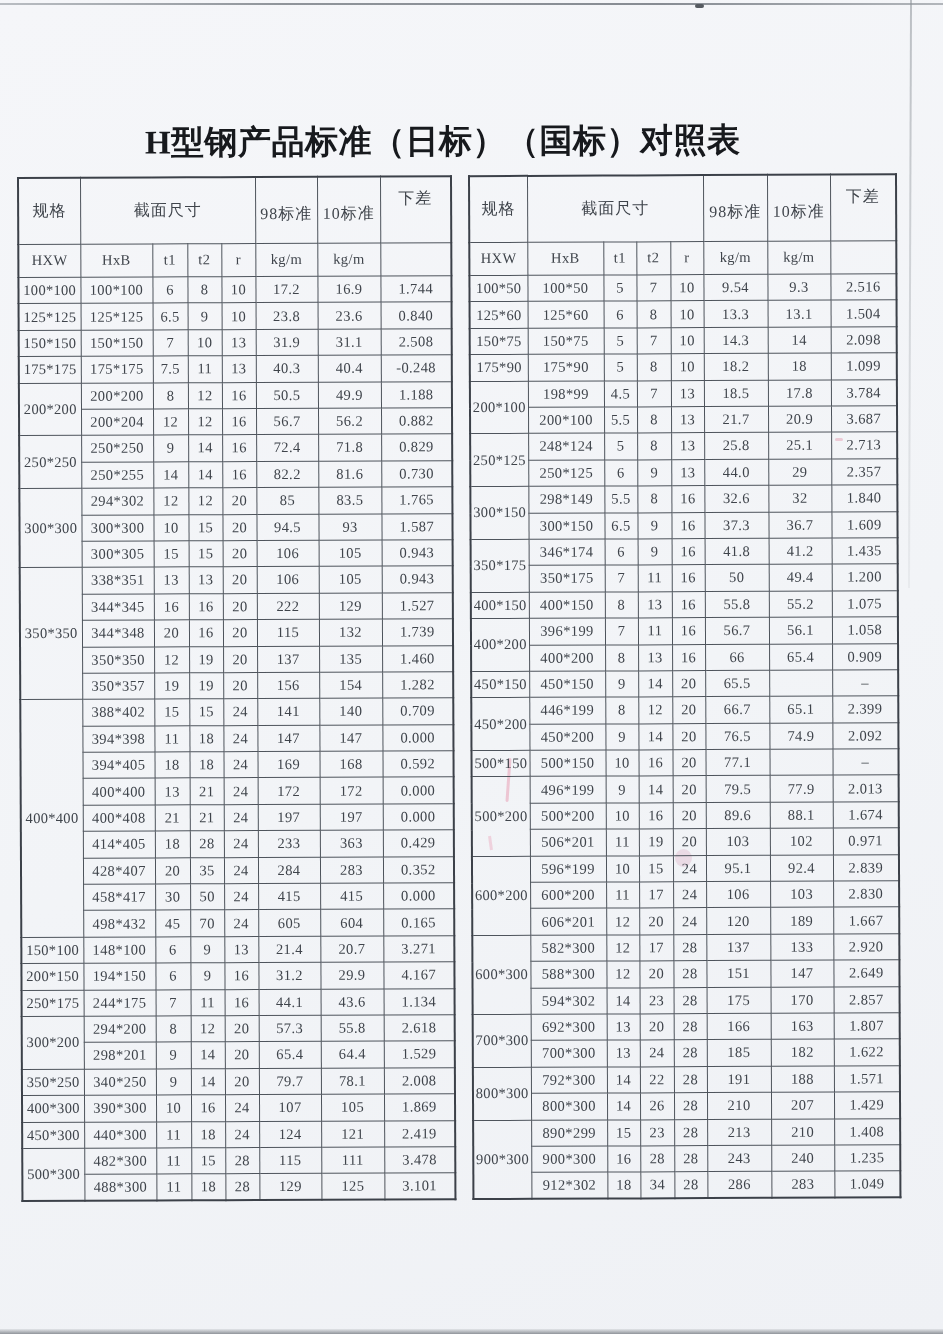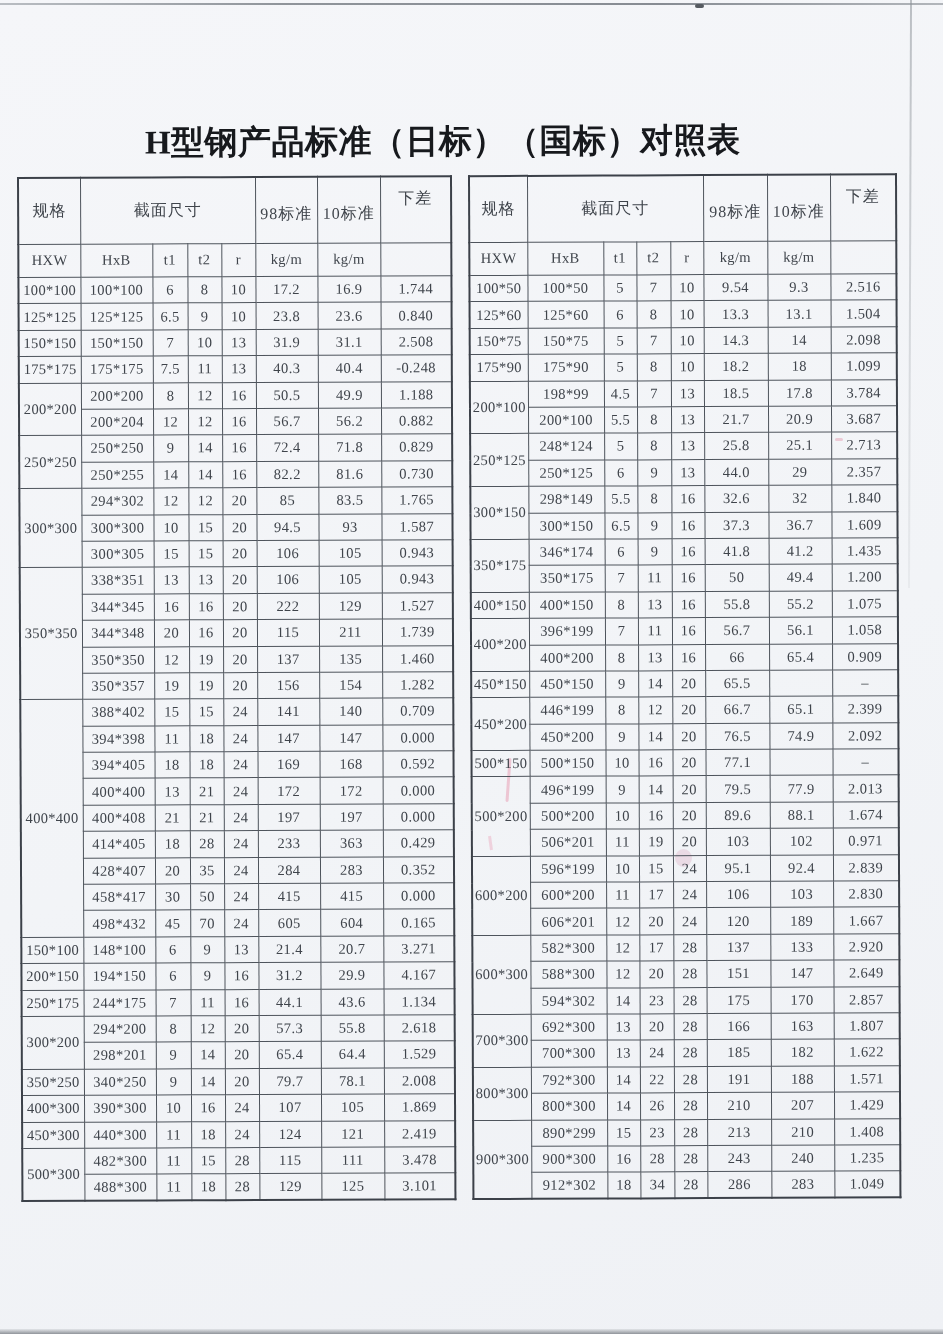--- a/index.html
+++ b/index.html
@@ -259,21 +259,21 @@
               <td>222</td>
               <td>129</td>
               <td>1.527</td>
             </tr>
             <tr>
               <td>344*348</td>
               <td>20</td>
               <td>16</td>
               <td>20</td>
               <td>115</td>
-              <td>211</td>
+              <td>132</td>
               <td>1.739</td>
             </tr>
             <tr>
               <td>350*350</td>
               <td>12</td>
               <td>19</td>
               <td>20</td>
               <td>137</td>
               <td>135</td>
               <td>1.460</td>

